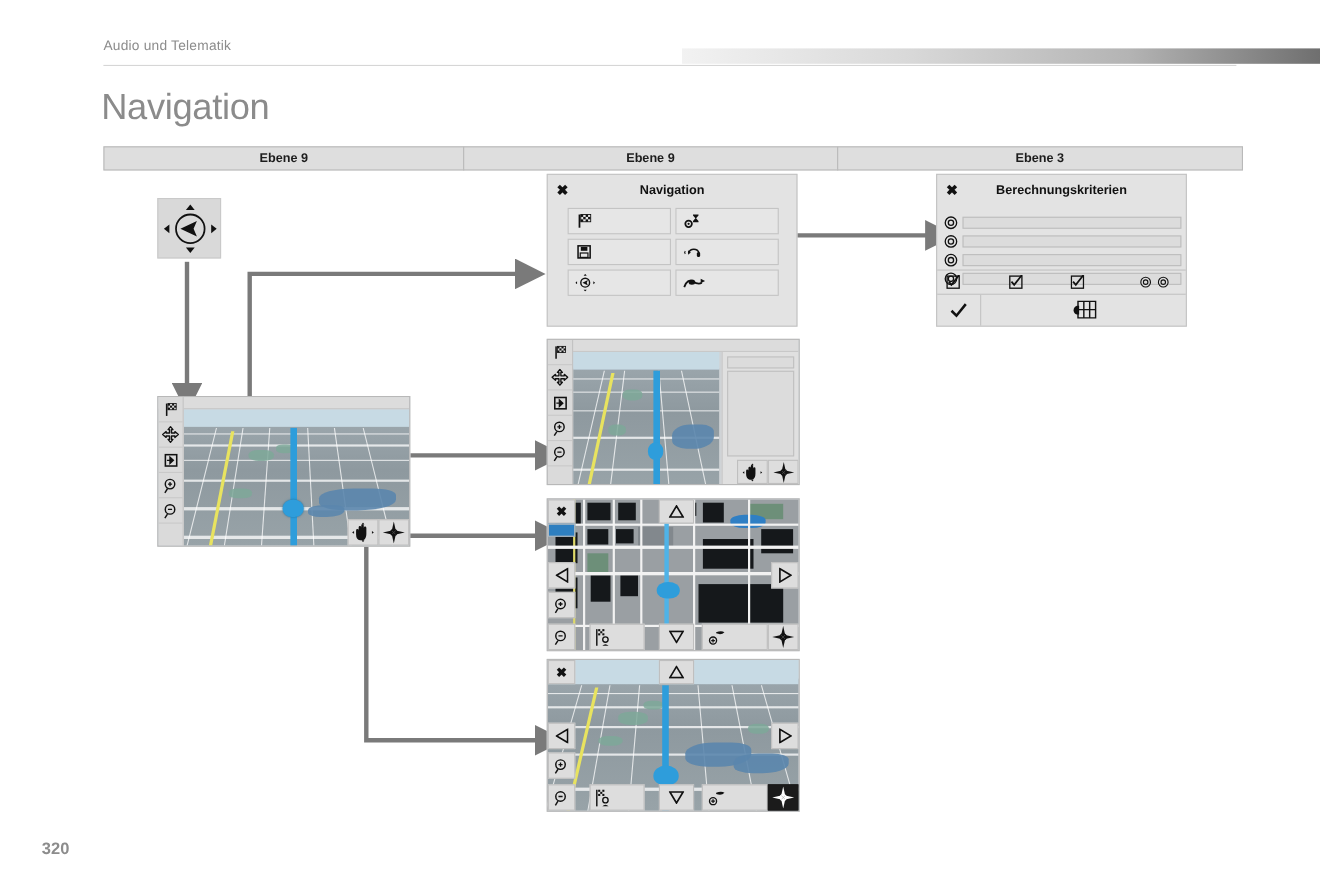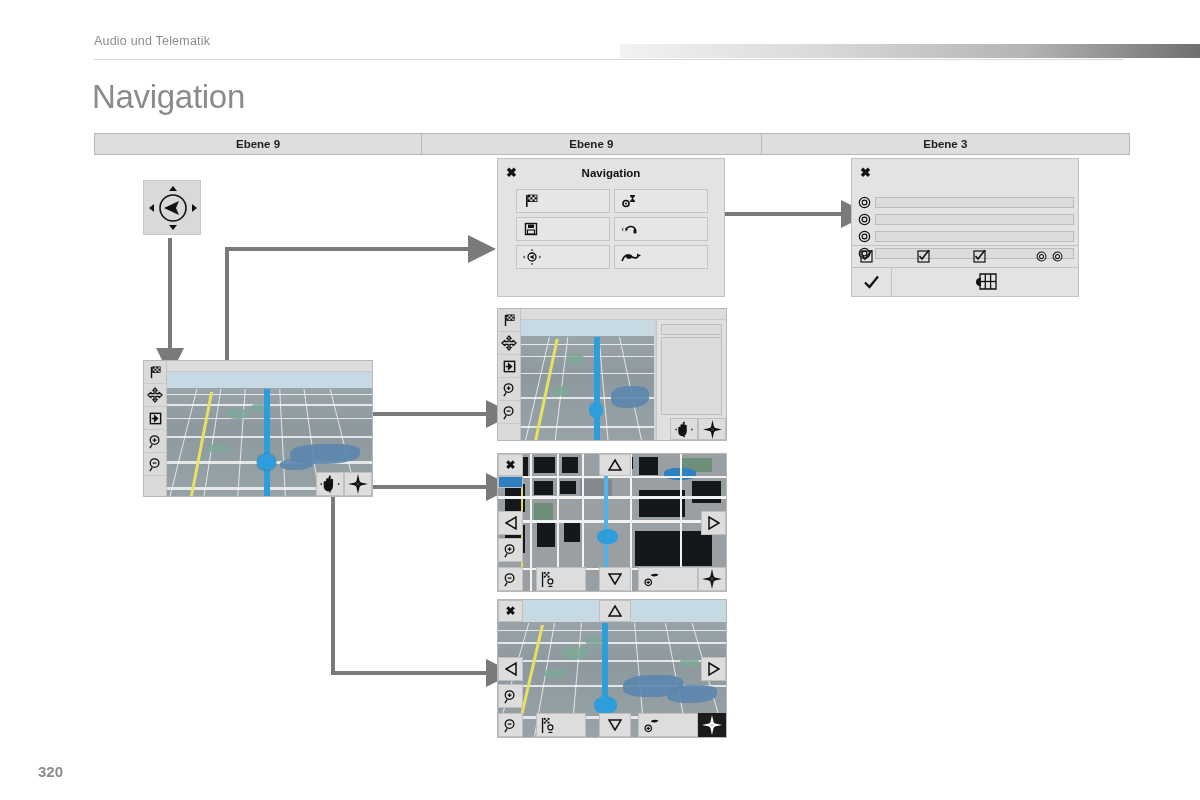--- a/index.html
+++ b/index.html
@@ -234,20 +234,21 @@
             <ellipse cx="8" cy="6.5" rx="3" ry="2.3" fill="#111"></ellipse>
             <polygon points="16,3.5 20,5.5 16,7.5" fill="#111"></polygon>
           </svg>
         </div>
       </div>
     </div>
   </div>
 
   <div class="panel" id="calc-dialog">
     <div class="nav-x close-x">✖</div>
+    <div class="ttl panel-title">Berechnungskriterien</div>
     <div class="calc-rows">
       <div class="calc-row" style="margin-top:14px;">
         <svg class="calc-radio" viewBox="0 0 13 13">
           <circle cx="6.5" cy="6.5" r="5.2" fill="none" stroke="#111" stroke-width="1.2"></circle>
           <circle cx="6.5" cy="6.5" r="2.4" fill="none" stroke="#111" stroke-width="1.2"></circle>
         </svg>
         <div class="calc-bar"></div>
       </div>
       <div class="calc-row">
         <svg class="calc-radio" viewBox="0 0 13 13">

